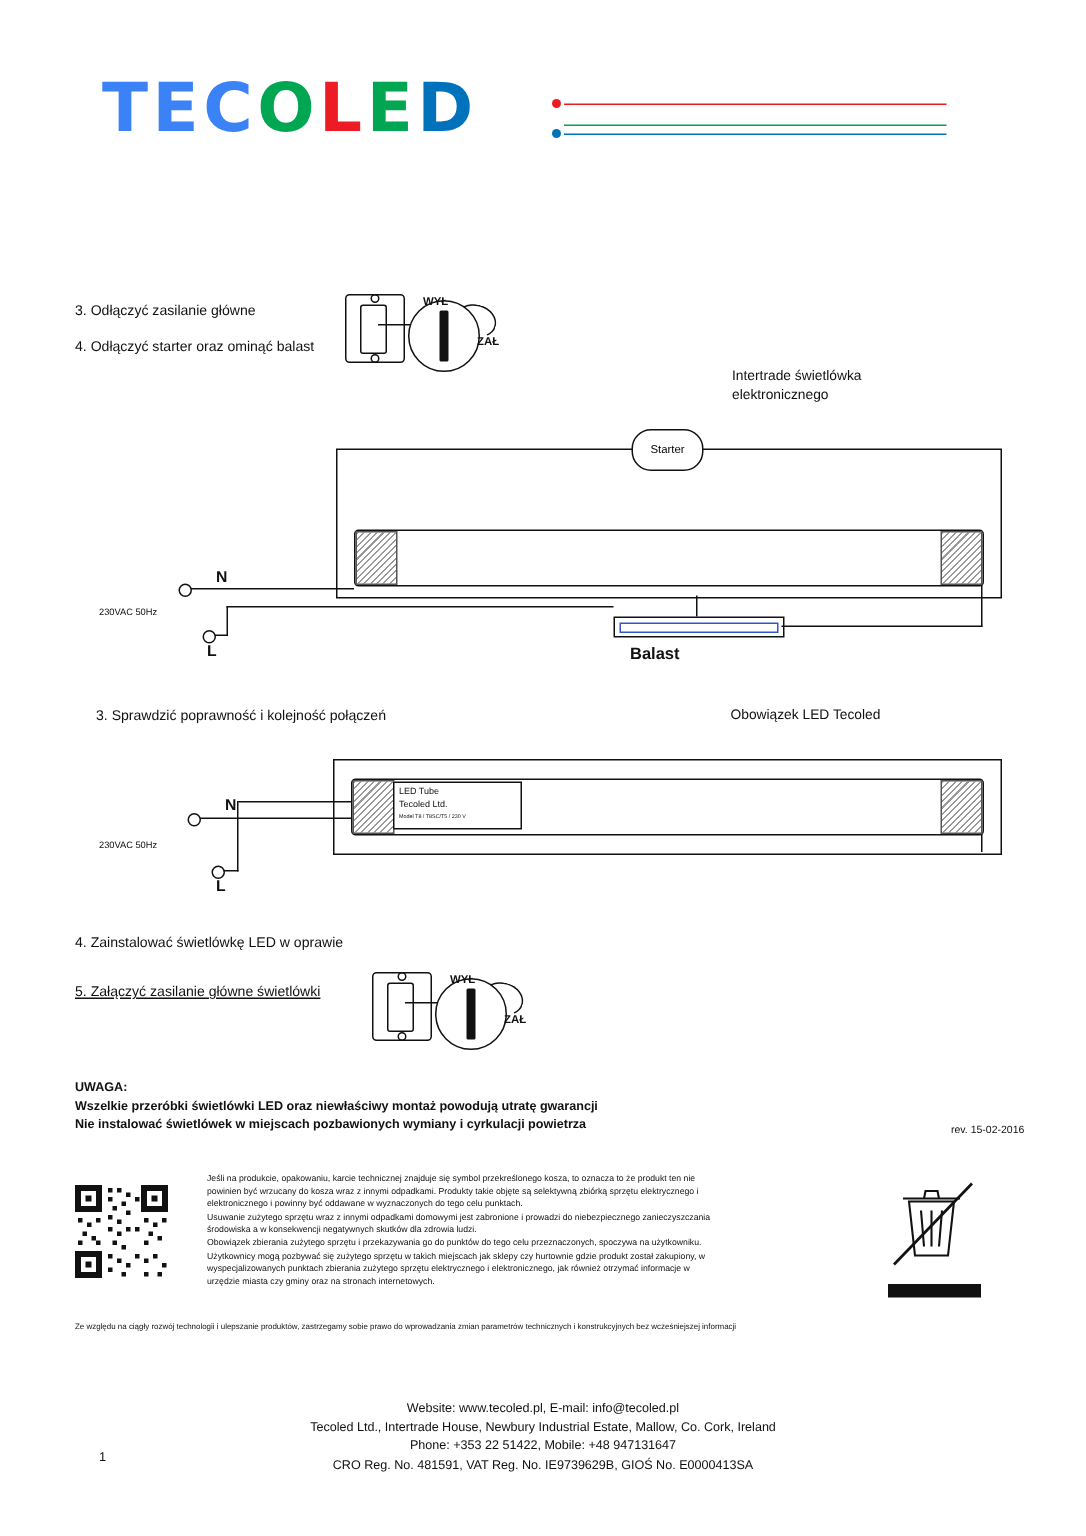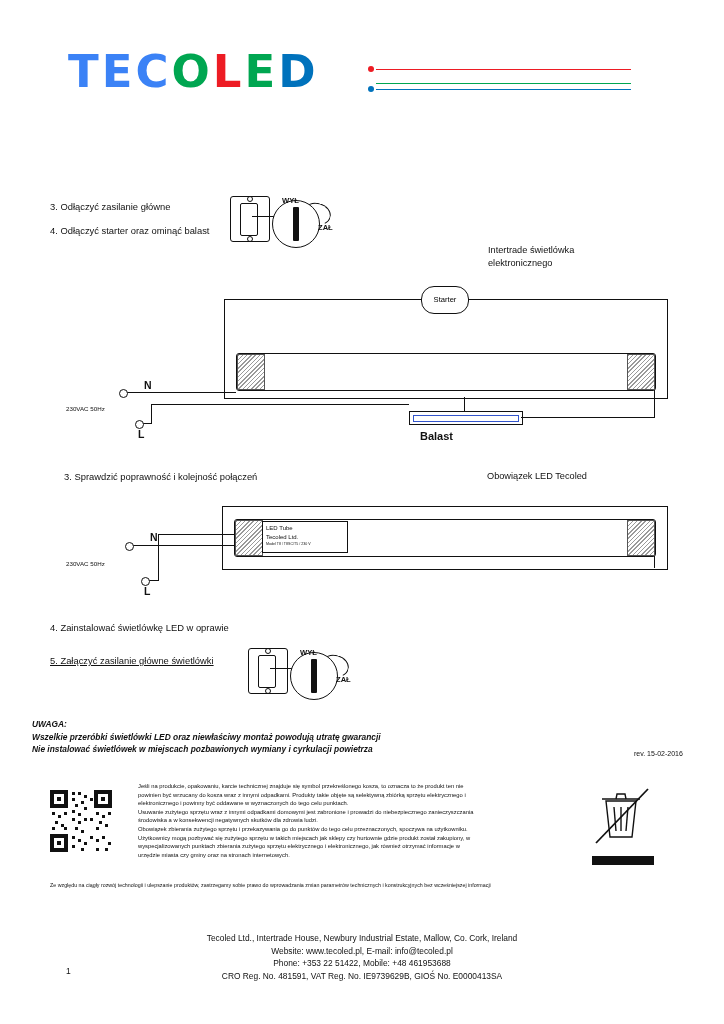--- a/index.html
+++ b/index.html
@@ -195,27 +195,26 @@
     background: #fff;
     font-size: 6px;
     padding: 2px 3px;
     line-height: 1.5;
     color: #111;
   }
 
   
   .warn {
     position: absolute;
-    left: 32px;
+    left: 50px;
     font-size: 8.4px;
     font-weight: bold;
     color: #111;
     line-height: 12px;
     white-space: nowrap;
-    font-style: italic;
   }
 
   
   .qr {
     position: absolute;
     left: 50px; top: 790px;
     width: 62px; height: 62px;
   }
   .qr i {
     position: absolute;
@@ -481,20 +480,20 @@
         <line x1="36" y1="22" x2="34" y2="46"></line>
         <line x1="4" y1="58" x2="56" y2="4" stroke-width="1.8"></line>
       </g>
     </svg>
     <div class="bar"></div>
   </div>
 
   <div class="disclaimer">Ze względu na ciągły rozwój technologii i ulepszanie produktów, zastrzegamy sobie prawo do wprowadzania zmian parametrów technicznych i konstrukcyjnych bez wcześniejszej informacji</div>
 
   <div class="footer">
+    <div>Website: www.tecoled.pl, E-mail: info@tecoled.pl</div>
     <div>Tecoled Ltd., Intertrade House, Newbury Industrial Estate, Mallow, Co. Cork, Ireland</div>
-    <div>Website: www.tecoled.pl, E-mail: info@tecoled.pl</div>
-    <div>Phone: +353 22 51422, Mobile: +48 461953688</div>
+    <div>Phone: +353 22 51422, Mobile: +48 947131647</div>
     <div>CRO Reg. No. 481591, VAT Reg. No. IE9739629B, GIOŚ No. E0000413SA</div>
   </div>
   <div class="pageno">1</div>
 
 </div>
 
 </body></html>

